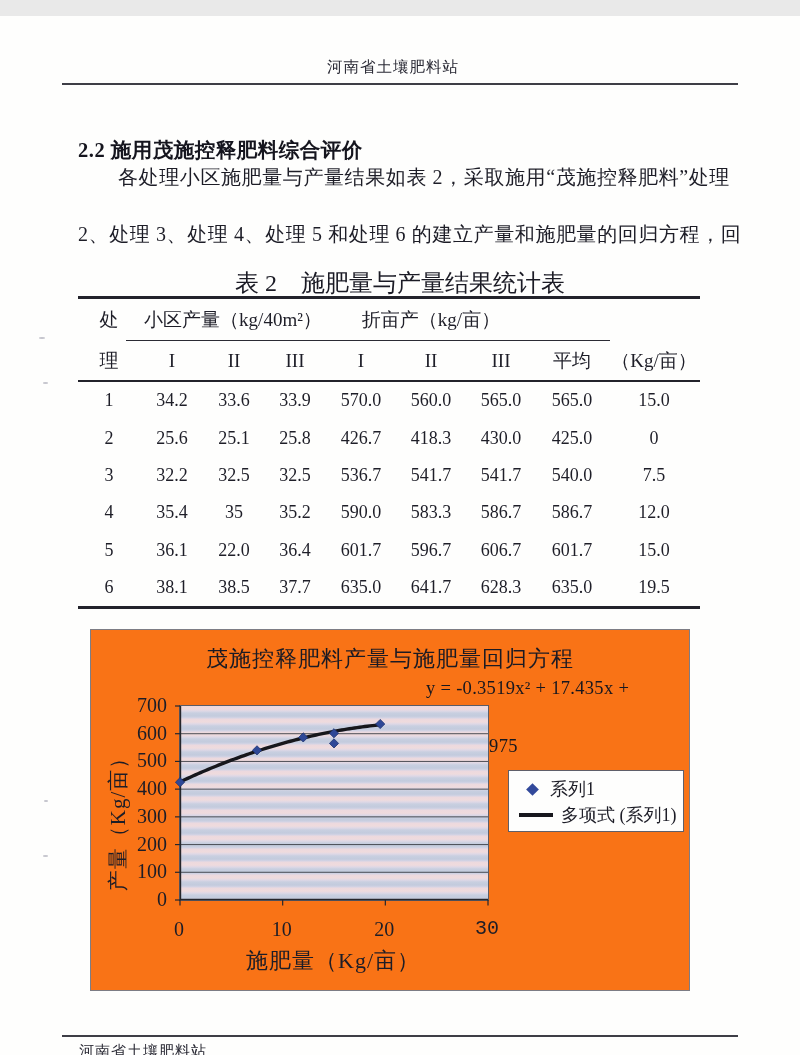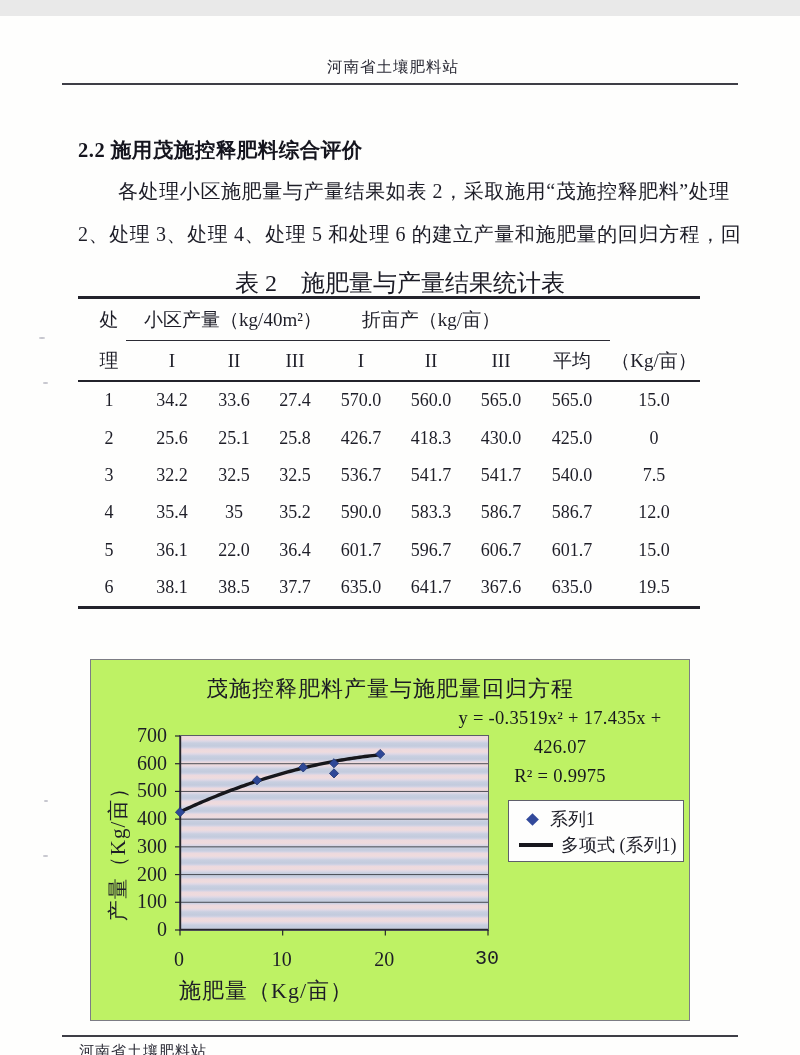--- a/index.html
+++ b/index.html
@@ -3,46 +3,46 @@
 <meta charset="utf-8">
 <style>
   html,body{margin:0;padding:0;background:#e9e9e9;}
   .page{position:relative;width:800px;height:1055px;background:#fefefd;margin:16px auto;
         font-family:"Liberation Serif","DejaVu Serif",serif;color:#23232c;overflow:hidden;}
   .rule{position:absolute;background:#3e3e46;}
   .header-title{position:absolute;top:41px;left:0;width:786px;text-align:center;font-size:15.5px;letter-spacing:1px;color:#2a2a35;}
   .header-rule{top:67px;left:62px;width:676px;height:2px;}
   .section-heading{position:absolute;top:120px;left:78px;font-size:20.5px;font-weight:bold;color:#15151e;letter-spacing:0.5px;}
   .para-line{position:absolute;left:78px;width:646px;font-size:20px;color:#1d1d27;letter-spacing:0.6px;white-space:nowrap;}
-  .para-1{top:162px;text-indent:2em;}
+  .para-1{top:148px;text-indent:2em;}
   .para-2{top:205px;}
   .table-caption{position:absolute;top:251px;left:0;width:800px;text-align:center;font-size:24px;color:#1b1b25;}
   
   .table2{position:absolute;top:280px;left:78px;width:622px;
           border-top:3px solid #23232b;border-bottom:3px solid #23232b;}
   .t2-row{display:grid;grid-template-columns:62px 64px 60px 62px 70px 70px 70px 72px 92px;}
   .t2-row.h1{height:42px;position:relative;}
   .t2-row.h2{height:39px;border-bottom:2px solid #23232b;}
   .t2-row.dr{height:37.4px;}
   .t2-cell{display:flex;align-items:center;justify-content:center;font-size:18px;color:#1e1e28;}
   .t2-cell.hd{font-size:19px;}
   .t2-thin{position:absolute;left:48px;bottom:0;width:484px;height:0;border-bottom:1.3px solid #2b2b34;}
   
-  .chart{position:absolute;top:643px;left:90px;width:598px;height:360px;border:1px solid #7d7d85;background:#bef264;}
+  .chart{position:absolute;top:613px;left:90px;width:598px;height:360px;border:1px solid #7d7d85;background:#f97316;}
   .chart-title{position:absolute;top:14px;left:0;width:100%;text-align:center;font-size:22px;color:#1a1a24;letter-spacing:1px;}
-  .equation{position:absolute;top:44px;left:335px;width:268px;text-align:center;font-size:18.5px;line-height:29px;color:#17171f;letter-spacing:0.3px;white-space:nowrap;}
+  .equation{position:absolute;top:44px;left:335px;width:268px;text-align:left;font-size:18.5px;line-height:29px;color:#17171f;letter-spacing:0.3px;white-space:nowrap;}
   .plot{position:absolute;left:88px;top:75px;width:308px;height:194px;border:1px solid #5c5c66;
         background:repeating-linear-gradient(to bottom,
           #ecd9de 0px,#efdbdd 3px,#ded8e6 5px,#c8cfe0 7px,#c3cbdd 10px,#d4d4e5 12px,#ecd9de 13px);}
   .plot svg{position:absolute;left:0;top:0;overflow:visible;}
   .ytick{position:absolute;left:16px;width:60px;text-align:right;font-size:20px;color:#1d1d27;line-height:26px;}
   .xtick{position:absolute;width:50px;text-align:center;top:286px;font-size:20px;color:#1d1d27;line-height:26px;}
   .ytitle{position:absolute;left:-59px;top:176px;width:170px;height:26px;text-align:center;
           font-size:21px;color:#1d1d27;transform:rotate(-90deg);letter-spacing:1px;}
-  .xtitle{position:absolute;left:88px;top:316px;width:308px;text-align:left;font-size:22px;color:#1d1d27;letter-spacing:1px;}
+  .xtitle{position:absolute;left:88px;top:316px;width:308px;text-align:center;font-size:22px;color:#1d1d27;letter-spacing:1px;}
   .legend{position:absolute;left:417px;top:140px;width:176px;height:62px;border:1.4px solid #5f5f6a;
           box-sizing:border-box;padding:5px 0 0 10px;background:#fefefd;}
   .legend-row{display:flex;align-items:center;height:26px;font-size:18px;color:#1d1d27;white-space:nowrap;}
   .lg-diamond{width:9px;height:9px;background:#32499b;transform:rotate(45deg);margin:0 13px 0 9px;flex:0 0 auto;}
   .lg-line{width:34px;height:4px;background:#17171d;margin:0 8px 0 0;flex:0 0 auto;}
   
   .footer-rule{top:1019px;left:62px;width:676px;height:2px;}
   .footer-org{position:absolute;top:1026px;left:79px;font-size:15px;letter-spacing:1px;color:#2a2a35;}
   .page-number{position:absolute;top:1039px;left:0;width:800px;text-align:center;font-size:14.5px;color:#2a2a35;}
   .speck{position:absolute;background:#9090a0;opacity:.5;border-radius:40%;}
@@ -75,21 +75,21 @@
         <div class="t2-cell hd">I</div>
         <div class="t2-cell hd">II</div>
         <div class="t2-cell hd">III</div>
         <div class="t2-cell hd">平均</div>
         <div class="t2-cell hd">（Kg/亩）</div>
       </div>
       <div class="t2-row dr">
         <div class="t2-cell">1</div>
         <div class="t2-cell">34.2</div>
         <div class="t2-cell">33.6</div>
-        <div class="t2-cell">27.4</div>
+        <div class="t2-cell">33.9</div>
         <div class="t2-cell">570.0</div>
         <div class="t2-cell">560.0</div>
         <div class="t2-cell">565.0</div>
         <div class="t2-cell">565.0</div>
         <div class="t2-cell">15.0</div>
       </div>
       <div class="t2-row dr">
         <div class="t2-cell">2</div>
         <div class="t2-cell">25.6</div>
         <div class="t2-cell">25.1</div>
@@ -133,21 +133,21 @@
         <div class="t2-cell">601.7</div>
         <div class="t2-cell">15.0</div>
       </div>
       <div class="t2-row dr">
         <div class="t2-cell">6</div>
         <div class="t2-cell">38.1</div>
         <div class="t2-cell">38.5</div>
         <div class="t2-cell">37.7</div>
         <div class="t2-cell">635.0</div>
         <div class="t2-cell">641.7</div>
-        <div class="t2-cell">367.6</div>
+        <div class="t2-cell">628.3</div>
         <div class="t2-cell">635.0</div>
         <div class="t2-cell">19.5</div>
       </div>
     </div>
 
   <div class="chart" id="chart">
     <div class="chart-title">茂施控释肥料产量与施肥量回归方程</div>
     <div class="equation">
       <div>y = -0.3519x² + 17.435x +</div>
       <div>426.07</div>

